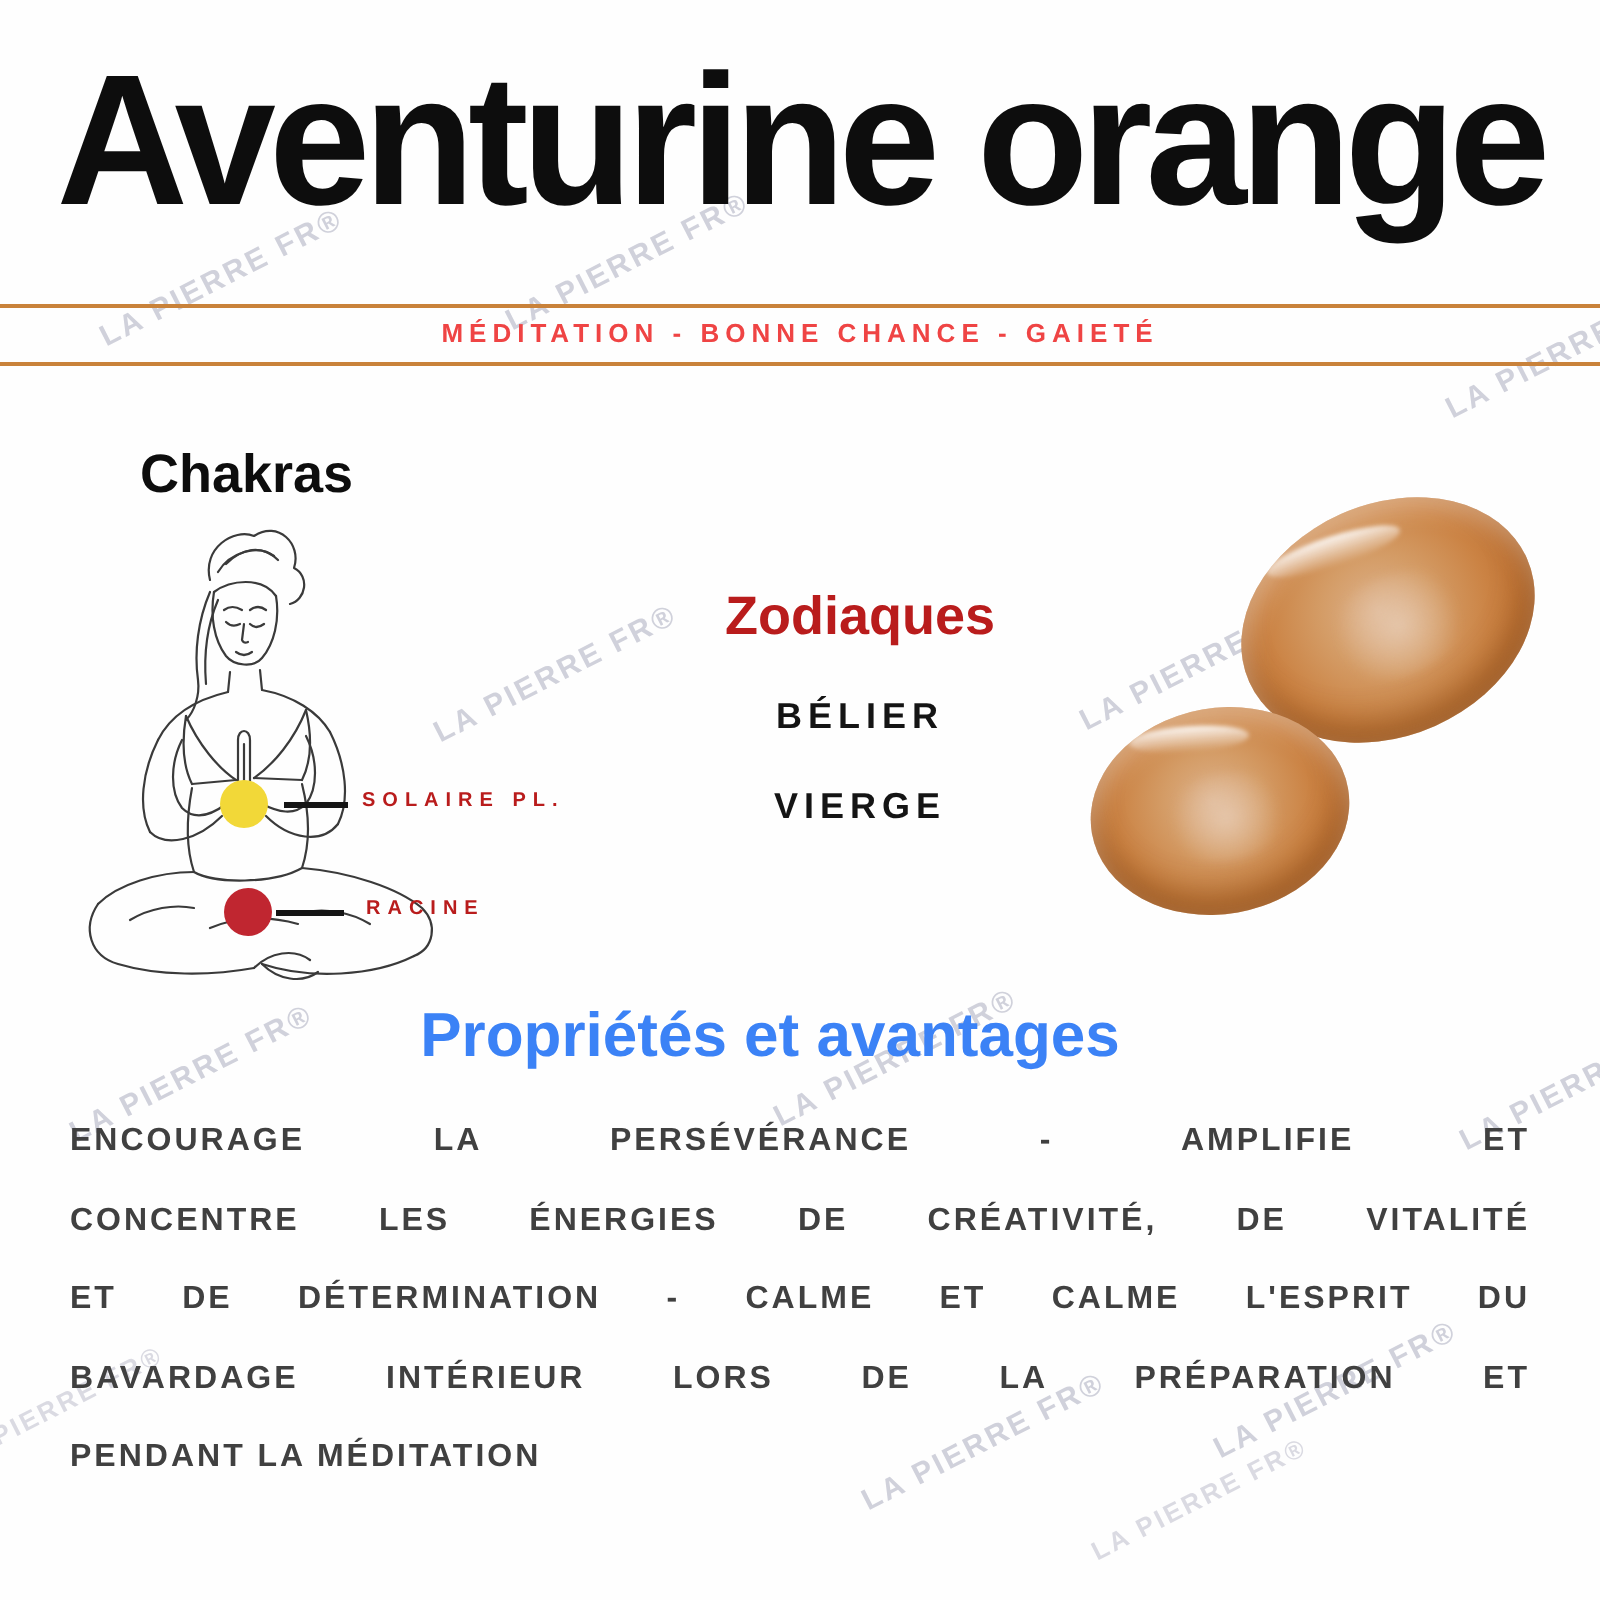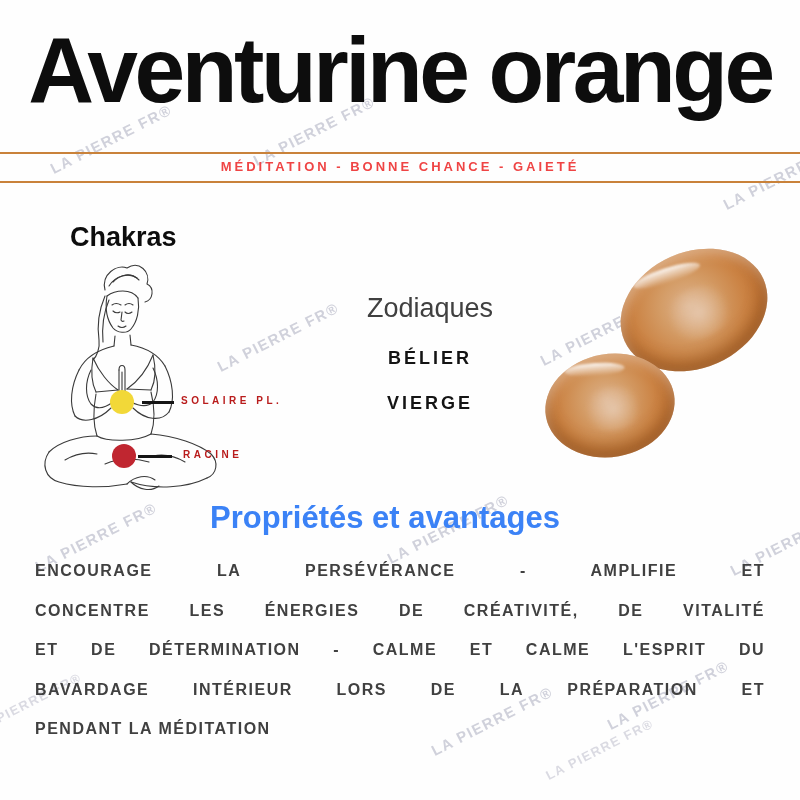--- a/index.html
+++ b/index.html
@@ -52,21 +52,21 @@
   .connector-solaire { left:142px; top:401px; width:32px; }
   .connector-racine  { left:138px; top:455px; width:34px; }
   .chakra-label {
     position:absolute; font-size:10px; font-weight:bold; letter-spacing:3.5px; color:#b91c1c;
   }
   .label-solaire { left:181px; top:395px; }
   .label-racine  { left:183px; top:449px; }
 
   
   .zodiac-block { position:absolute; left:340px; top:293px; width:180px; text-align:center; }
-  .zodiac-heading { font-size:27px; font-weight:normal; color:#404040; }
+  .zodiac-heading { font-size:27px; font-weight:bold; color:#b91c1c; }
   .zodiac-item {
     font-size:18px; font-weight:bold; letter-spacing:3px; color:#141414;
     margin-top:24px;
   }
 
   
   .stone {
     position:absolute; border-radius:50%;
     background:
       radial-gradient(circle at 48% 45%, #ddb28b 0%, #d49c66 28%, #cb8344 55%, #bd6e2f 78%, #a85e25 94%, #95521f 100%);

